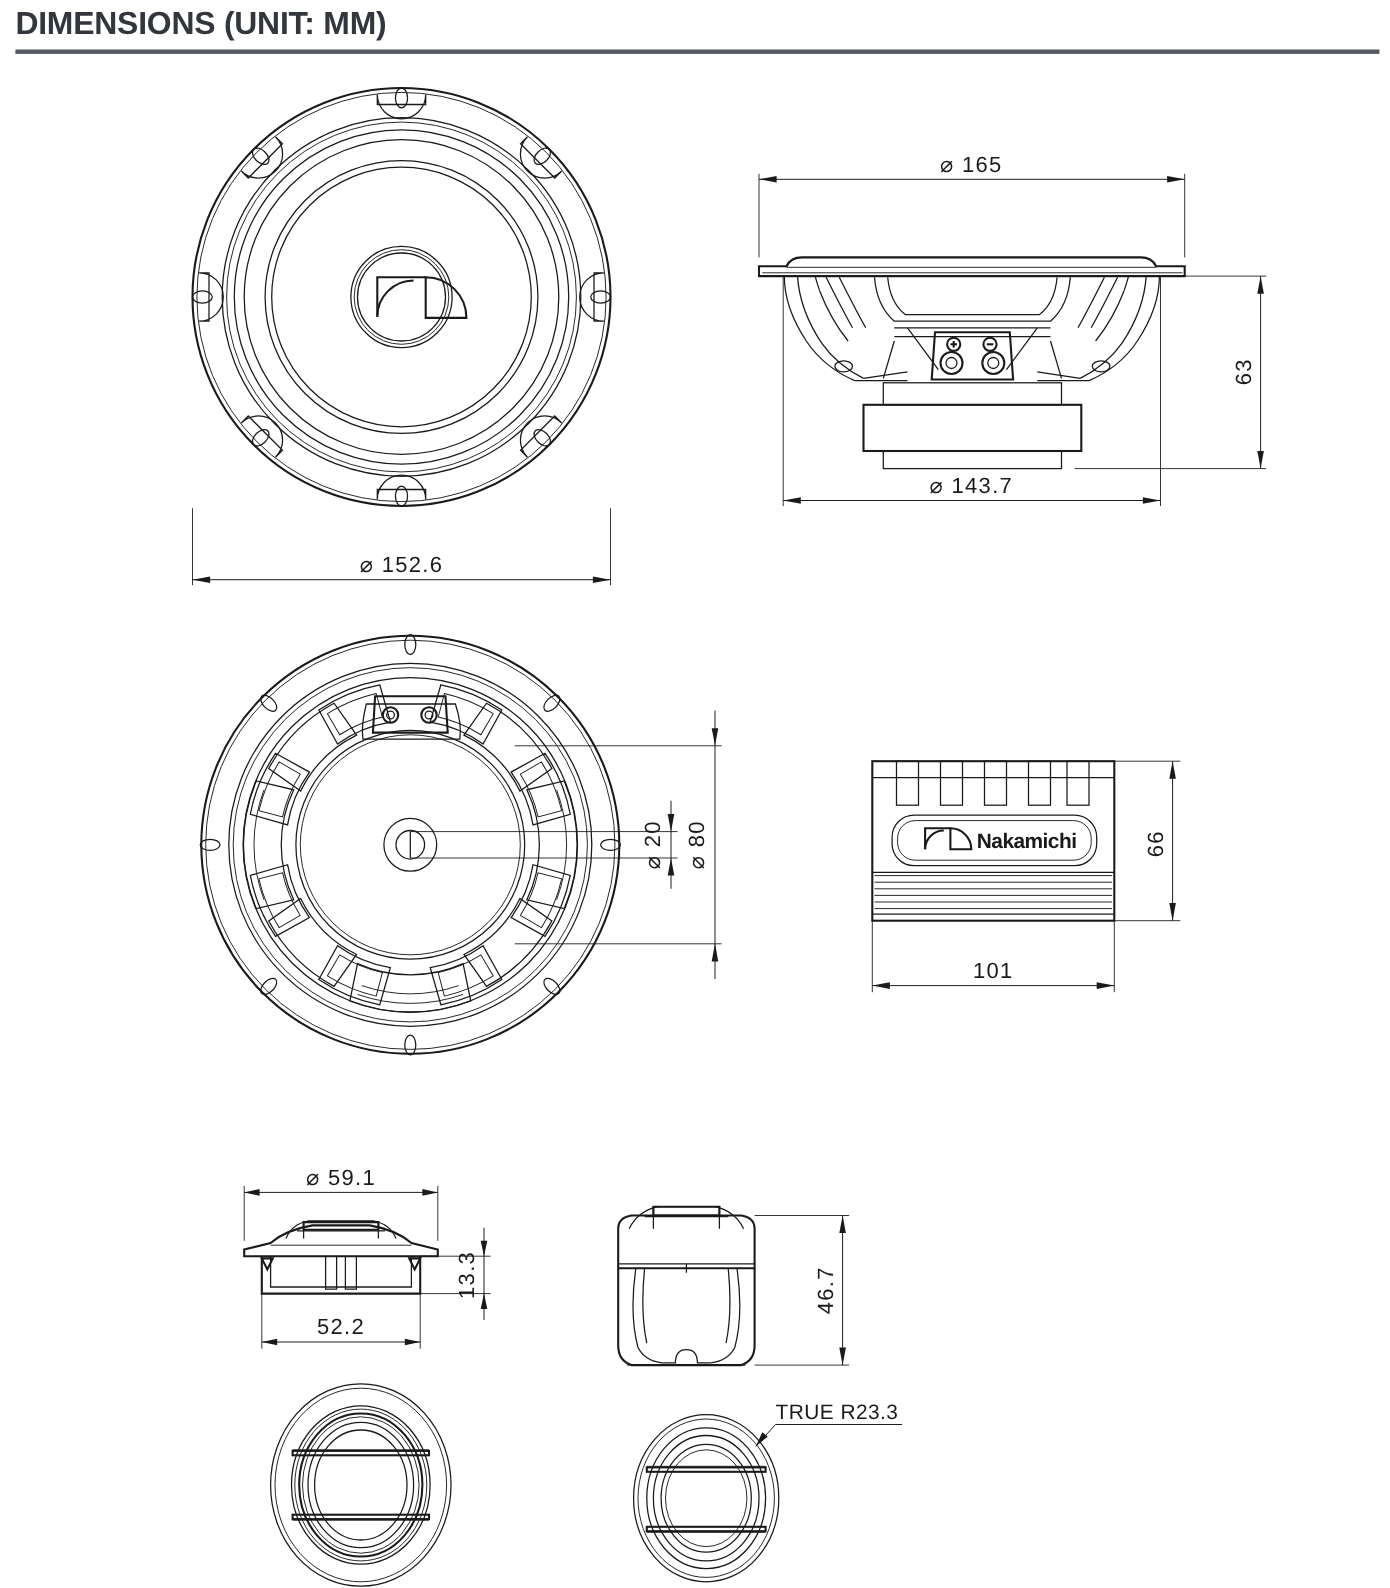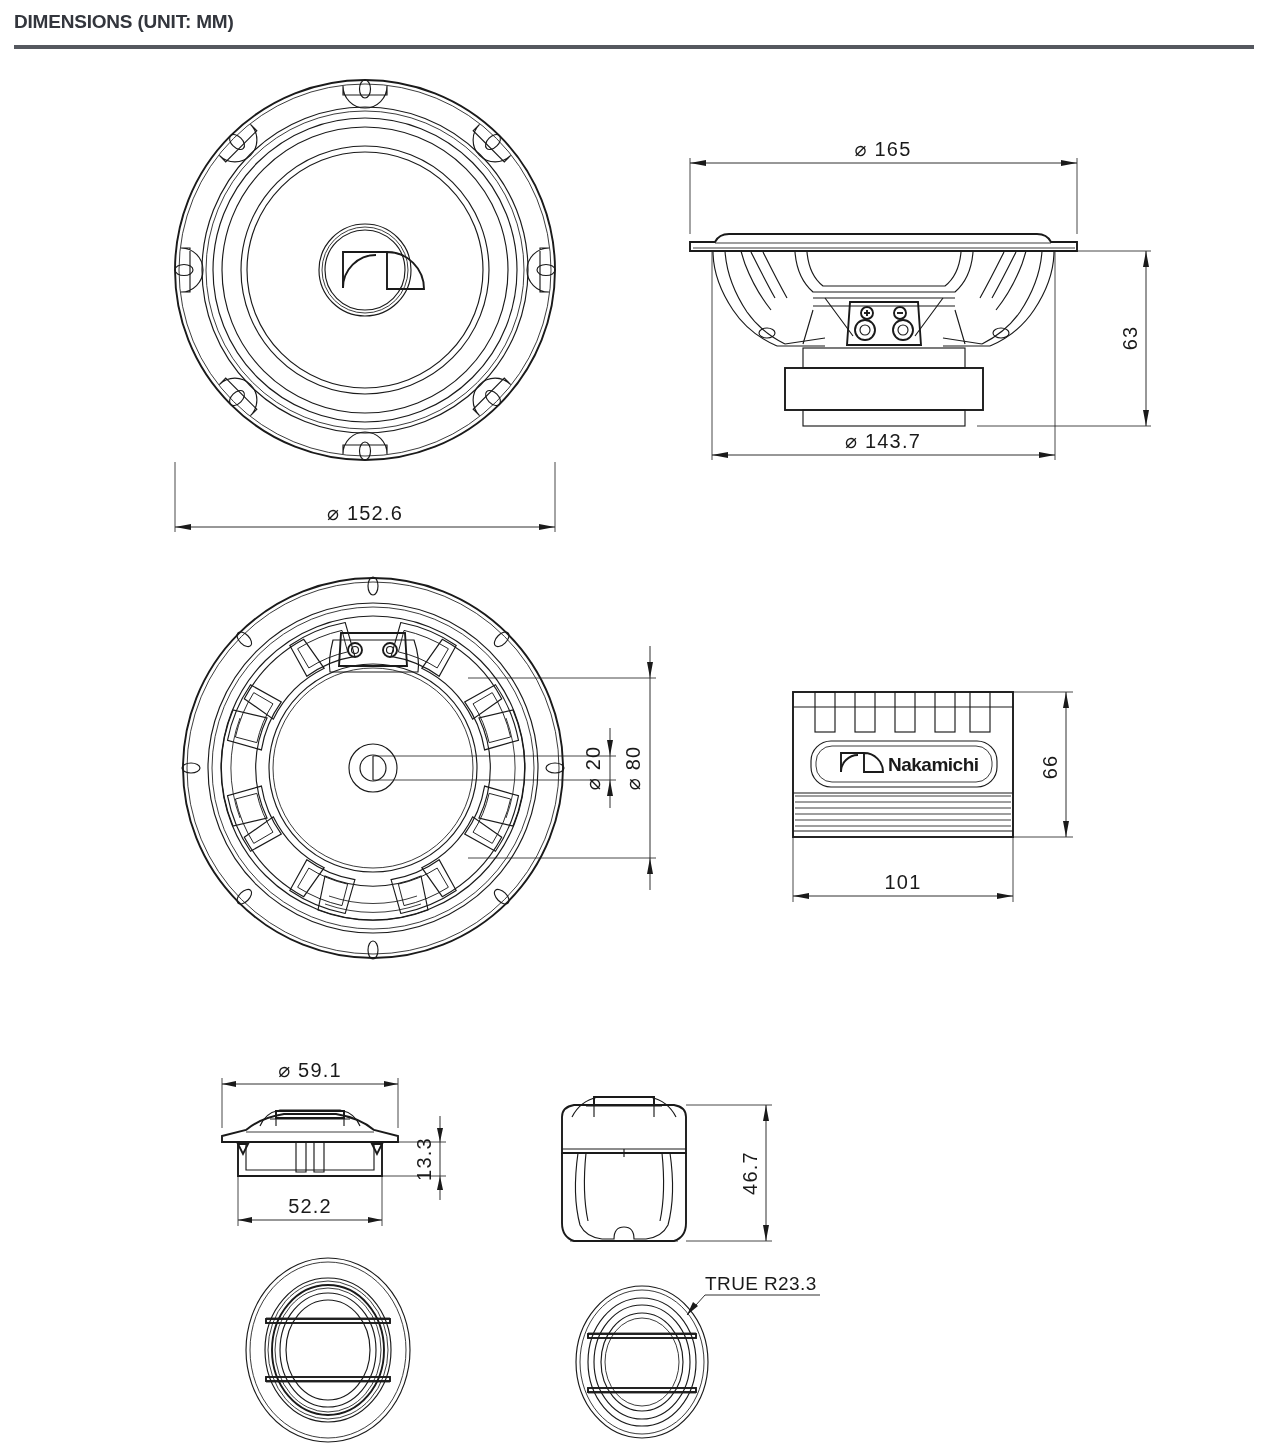--- a/index.html
+++ b/index.html
@@ -2,21 +2,21 @@
 <html><head>
 <meta charset="utf-8">
 <title>Dimensions</title>
 <style>
   html,body{margin:0;padding:0;background:#fff;}
   body{width:1264px;height:1444px;position:relative;overflow:hidden;
        font-family:"Liberation Sans",sans-serif;color:#2e3138;}
   #page{position:relative;width:1264px;height:1444px;}
 
   .hdr{position:absolute;left:14px;top:4px;width:1240px;}
-  .hdr-title{font-size:19px;font-weight:bold;letter-spacing:-0.2px;
+  .hdr-title{font-size:29px;font-weight:bold;letter-spacing:-0.2px;
              color:#33363d;line-height:36px;white-space:nowrap;}
   .hdr-rule{position:absolute;left:0px;top:41px;width:1240px;height:4px;
             background:#55585f;}
 
   svg{position:absolute;left:0;top:0;}
   .ln{fill:none;stroke:#1a1a1a;stroke-width:1.15;}
   .ln2{fill:none;stroke:#1a1a1a;stroke-width:1.9;}
   .lnt{fill:none;stroke:#1a1a1a;stroke-width:0.85;}
   .dim{fill:none;stroke:#1a1a1a;stroke-width:0.9;}
   .ext{fill:none;stroke:#1a1a1a;stroke-width:0.8;}

